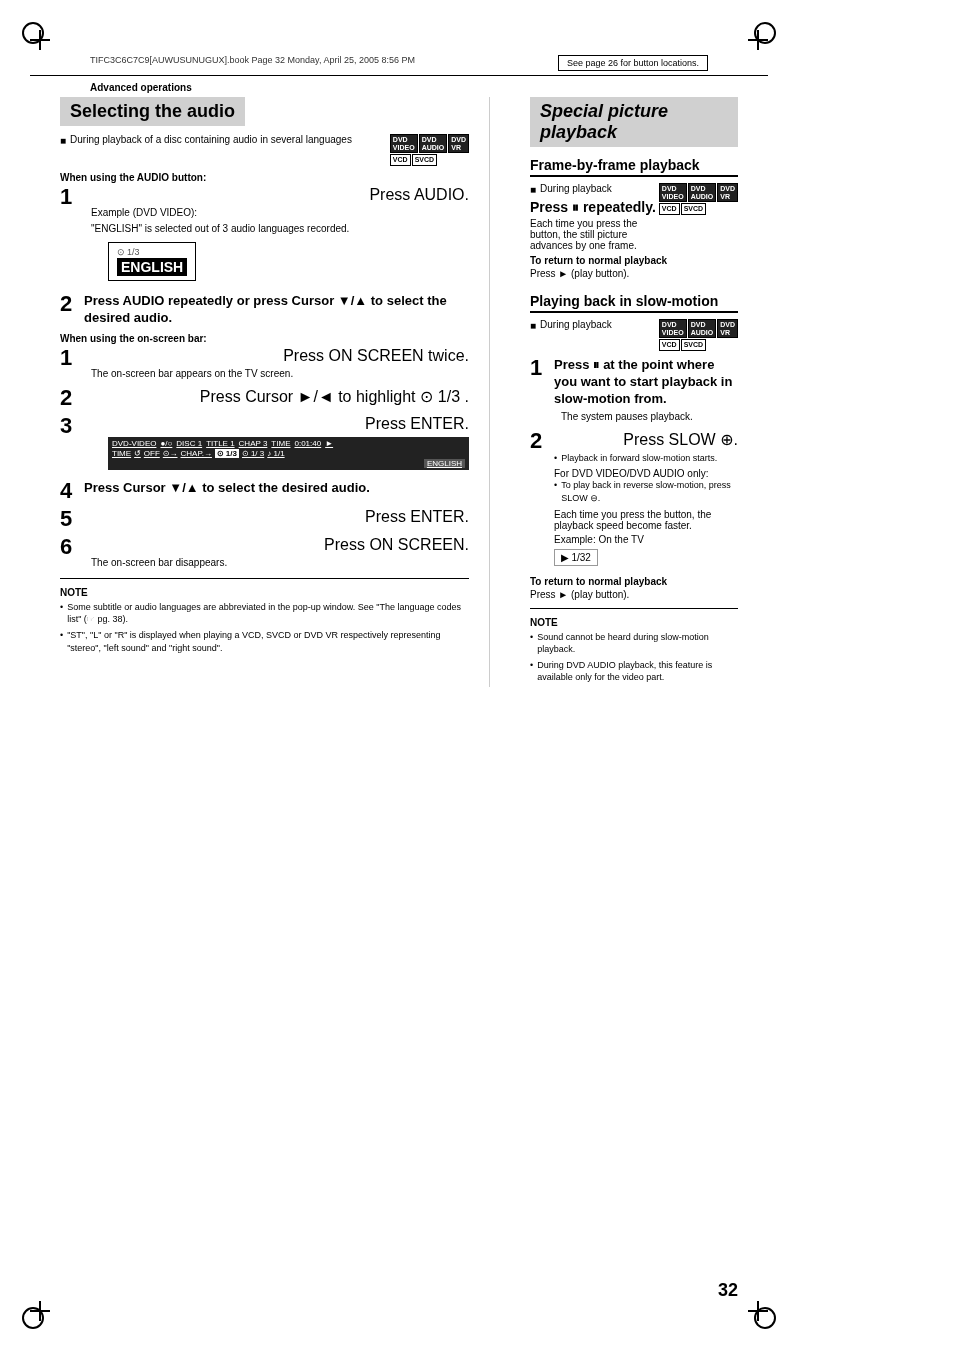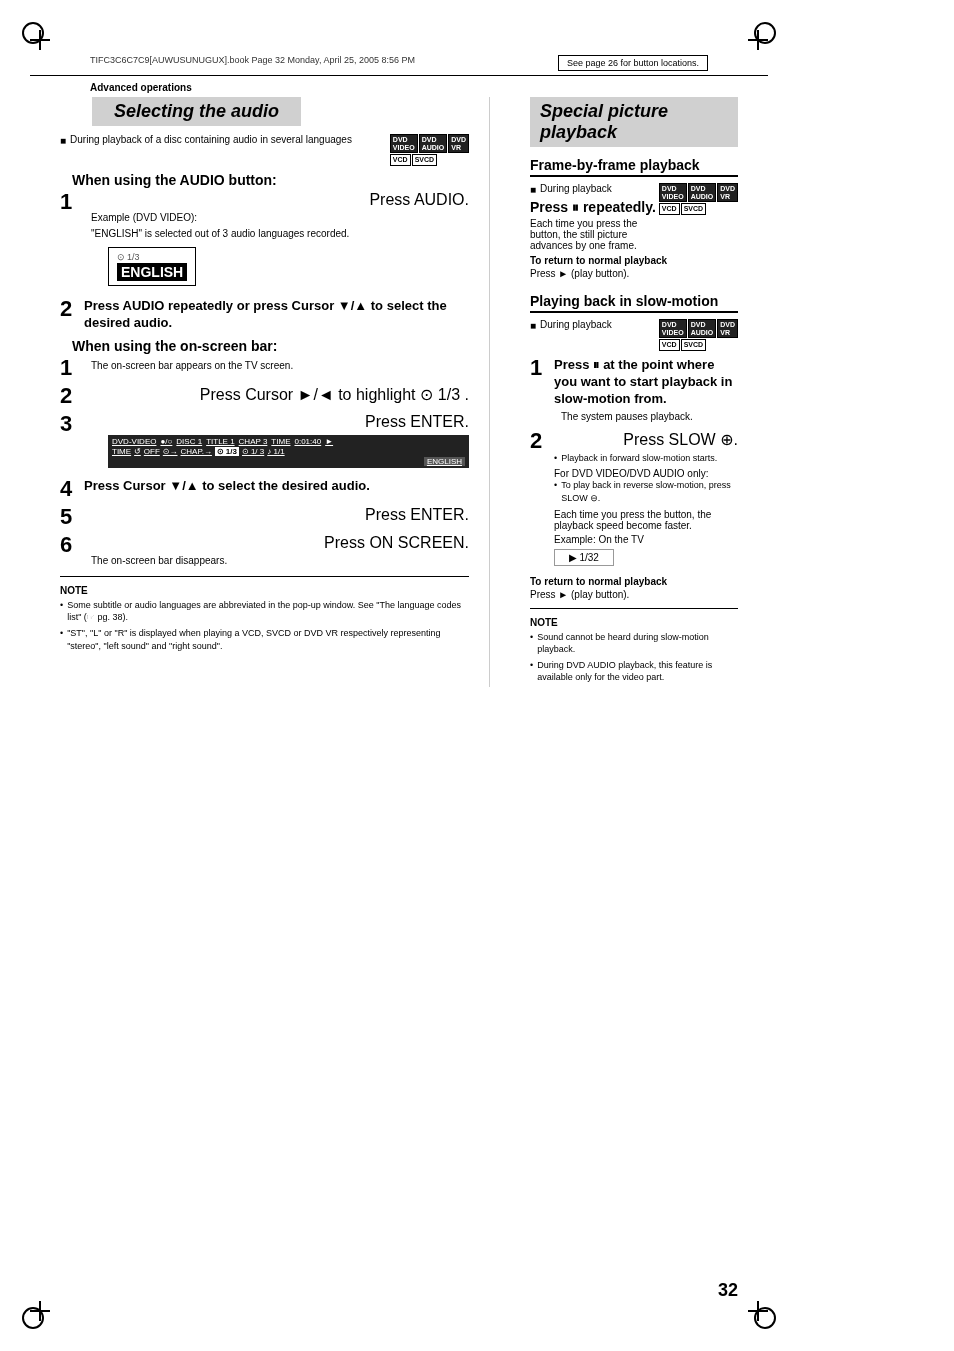--- a/index.html
+++ b/index.html
@@ -98,27 +98,25 @@
       border-right: 1px solid #ccc;
     }
     .col-right {
       flex: 1;
       padding-left: 10px;
     }
 
     
     .section-heading {
       background: #d0d0d0;
-      padding: 4px 22px;
+      padding: 4px 10px;
       font-size: 18px;
       font-weight: bold;
-      font-style: italic;
       margin-bottom: 8px;
       display: inline-block;
-      margin-left: 32px;
     }
     .section-heading-right {
       background: #d0d0d0;
       padding: 4px 10px;
       font-size: 18px;
       font-weight: bold;
       font-style: italic;
       margin-bottom: 8px;
       display: block;
     }
@@ -164,23 +162,23 @@
       flex-direction: column;
       gap: 1px;
     }
     .badge-row {
       display: flex;
       gap: 1px;
     }
 
     
     .when-using {
-      font-size: 14px;
-      font-weight: bold;
-      margin: 6px 0 3px 12px;
+      font-size: 10px;
+      font-weight: bold;
+      margin: 6px 0 3px 0;
     }
 
     
     .step {
       display: flex;
       align-items: flex-start;
       margin-bottom: 6px;
     }
     .step-num {
       font-size: 22px;
@@ -293,21 +291,21 @@
       margin: 4px 0 2px 0;
     }
     .return-body {
       font-size: 10px;
     }
 
     
     .slow-display {
       border: 1px solid #999;
       display: inline-block;
-      padding: 2px 14px;
+      padding: 2px 6px;
       margin: 4px 0;
       font-size: 10px;
     }
 
     
     .page-number {
       position: absolute;
       bottom: 50px;
       right: 60px;
       font-size: 18px;
@@ -401,20 +399,21 @@
         </div>
       </div>
 
       
       <div class="when-using">When using the on-screen bar:</div>
 
       
       <div class="step">
         <div class="step-num">1</div>
         <div class="step-content">
+          <div class="step-title">Press ON SCREEN twice.</div>
           <div class="step-body">The on-screen bar appears on the TV screen.</div>
         </div>
       </div>
 
       
       <div class="step">
         <div class="step-num">2</div>
         <div class="step-content">
           <div class="step-title">Press Cursor ►/◄ to highlight ⊙ 1/3 .</div>
         </div>

